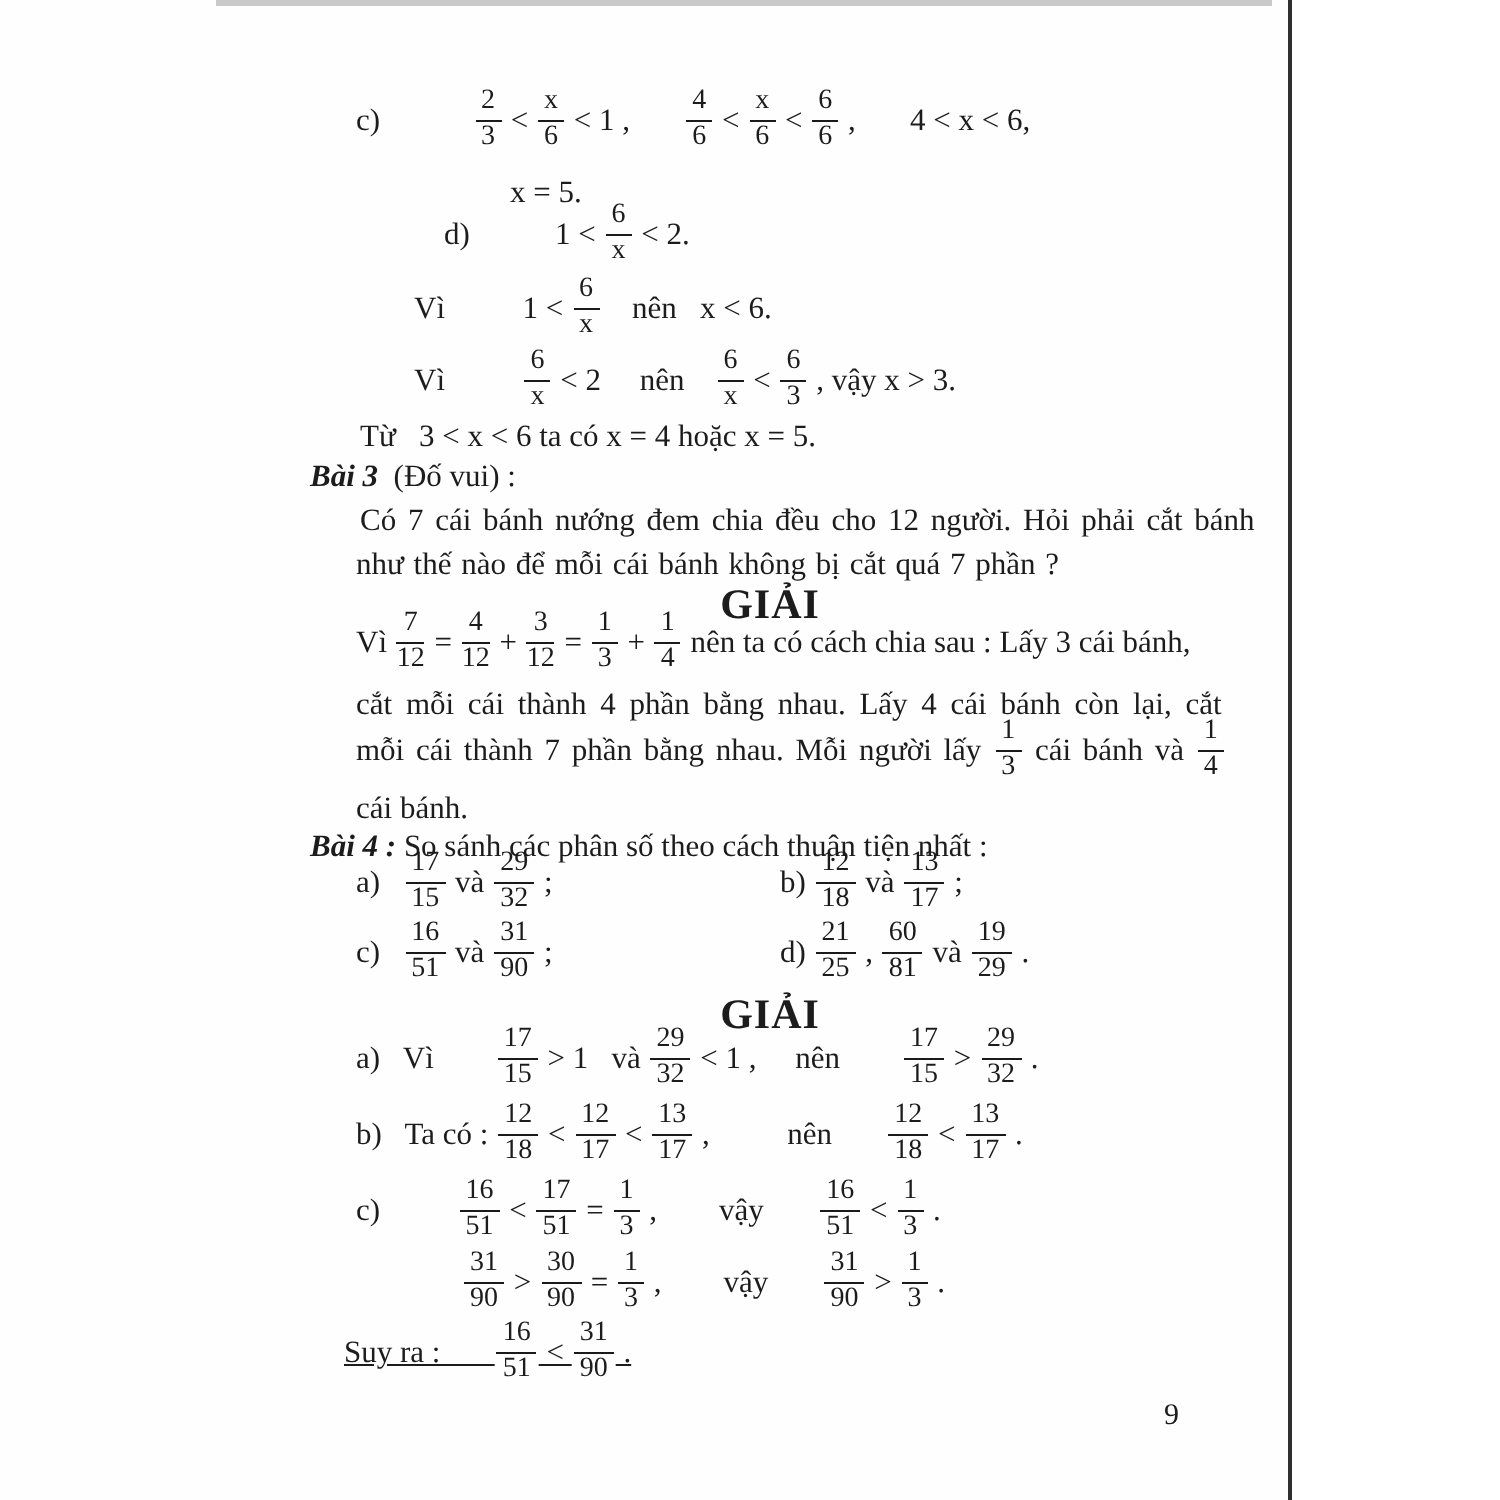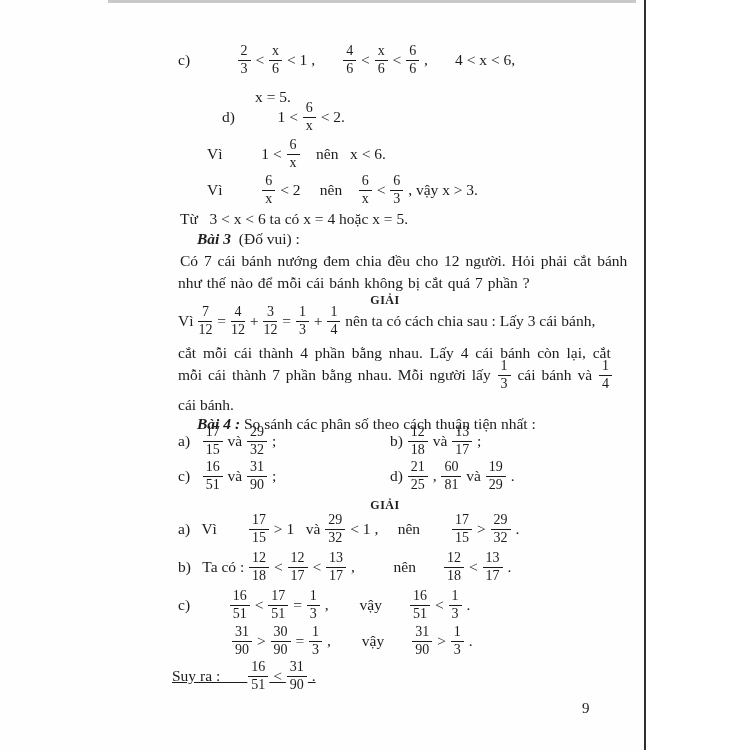--- a/index.html
+++ b/index.html
@@ -10,22 +10,22 @@
     font-size:15.5px;color:#1c1c1c;
   }
   .scan{position:absolute;inset:0;background:#fefefe;}
   .top-edge{position:absolute;left:108px;top:0;width:528px;height:3px;background:#c9c9c9;}
   .page-edge{position:absolute;left:644px;top:0;width:2px;height:750px;background:#2f2f2f;}
   .right-gutter{position:absolute;left:646px;top:0;width:104px;height:750px;background:#ffffff;}
 
   .line{position:absolute;white-space:pre;line-height:1.25;}
   .t{white-space:pre;}
   .lbl{}
-  .bold{font-weight:bold;letter-spacing:.5px;font-size:12px;}
-  .bold-italic{font-weight:bold;font-style:italic;margin-left:42px;}
+  .bold{font-weight:bold;letter-spacing:.5px;font-size:21px;}
+  .bold-italic{font-weight:bold;font-style:italic;}
 
   .frac{display:inline-block;vertical-align:middle;text-align:center;
         font-size:14px;line-height:1.05;margin:0 1px;position:relative;top:-1px;}
   .frac .num{display:block;border-bottom:1px solid #1a1a1a;padding:0 3px 1px 3px;}
   .frac .den{display:block;padding-top:1px;}
 
   .center{text-align:center;}
 
   
   #ex2c-conditions{left:178px;top:45px;}

